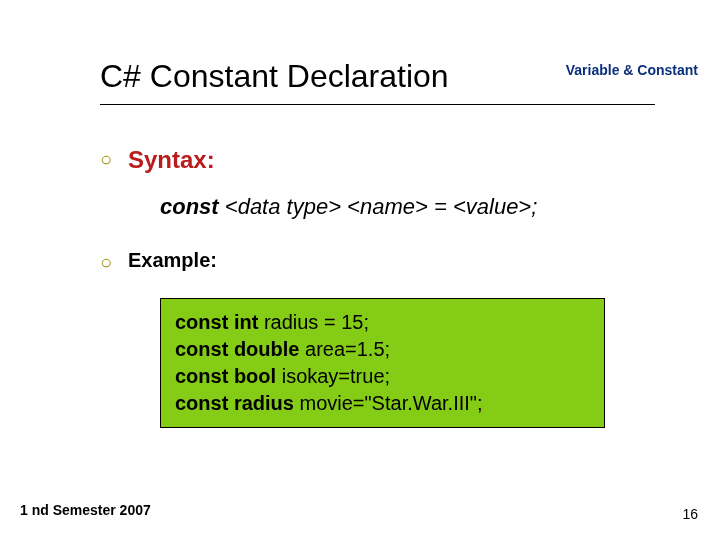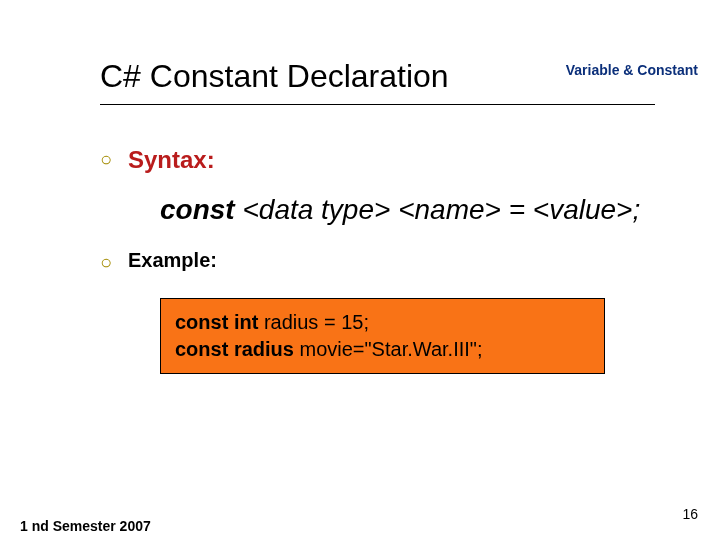--- a/index.html
+++ b/index.html
@@ -48,54 +48,54 @@
     position: absolute;
     font-size: 20px;
     color: #a38b00;
   }
   .bullet1 { top: 148px; left: 100px; }
   .bullet2 { top: 251px; left: 100px; }
   .syntax-line {
     position: absolute;
     top: 194px;
     left: 160px;
-    font-size: 28px;
+    font-size: 22px;
     font-family: Verdana, Arial, sans-serif;
   }
   .kw { font-weight: bold; font-style: italic; }
   .ital { font-style: italic; }
   .example-label {
     position: absolute;
     top: 249px;
     left: 128px;
     font-size: 20px;
     font-weight: bold;
     color: #000;
   }
   .example-box {
     position: absolute;
     top: 298px;
     left: 160px;
     width: 445px;
     border: 1.5px solid #000;
-    background: #f97316;
+    background: #84cc16;
     padding: 10px 14px 10px 14px;
     box-sizing: border-box;
     line-height: 1.35;
   }
   .example-box .row {
     font-family: "Comic Sans MS", cursive, sans-serif;
     font-size: 20px;
     color: #000;
     white-space: nowrap;
   }
   .b { font-weight: bold; }
   .footer-left {
     position: absolute;
-    bottom: 6px;
+    bottom: 22px;
     left: 20px;
     font-size: 14px;
     font-weight: bold;
     color: #000;
   }
   .footer-right {
     position: absolute;
     bottom: 18px;
     right: 22px;
     font-size: 14px;
@@ -118,18 +118,24 @@
 </div>
 
 <span class="bullet bullet2">○</span>
 <div class="example-label">Example:</div>
 
 <div class="example-box">
   <div class="row">
     <span class="b">const</span> <span class="b">int</span><span> radius = 15;</span>
   </div>
   <div class="row">
+    <span class="b">const</span> <span class="b">double</span><span> area=1.5;</span>
+  </div>
+  <div class="row">
+    <span class="b">const</span> <span class="b">bool</span><span> isokay=true;</span>
+  </div>
+  <div class="row">
     <span class="b">const</span> <span class="b">radius</span><span> movie="Star.War.III";</span>
   </div>
 </div>
 
 <div class="footer-left">1 nd Semester 2007</div>
 <div class="footer-right">16</div>
 
 </body></html>

